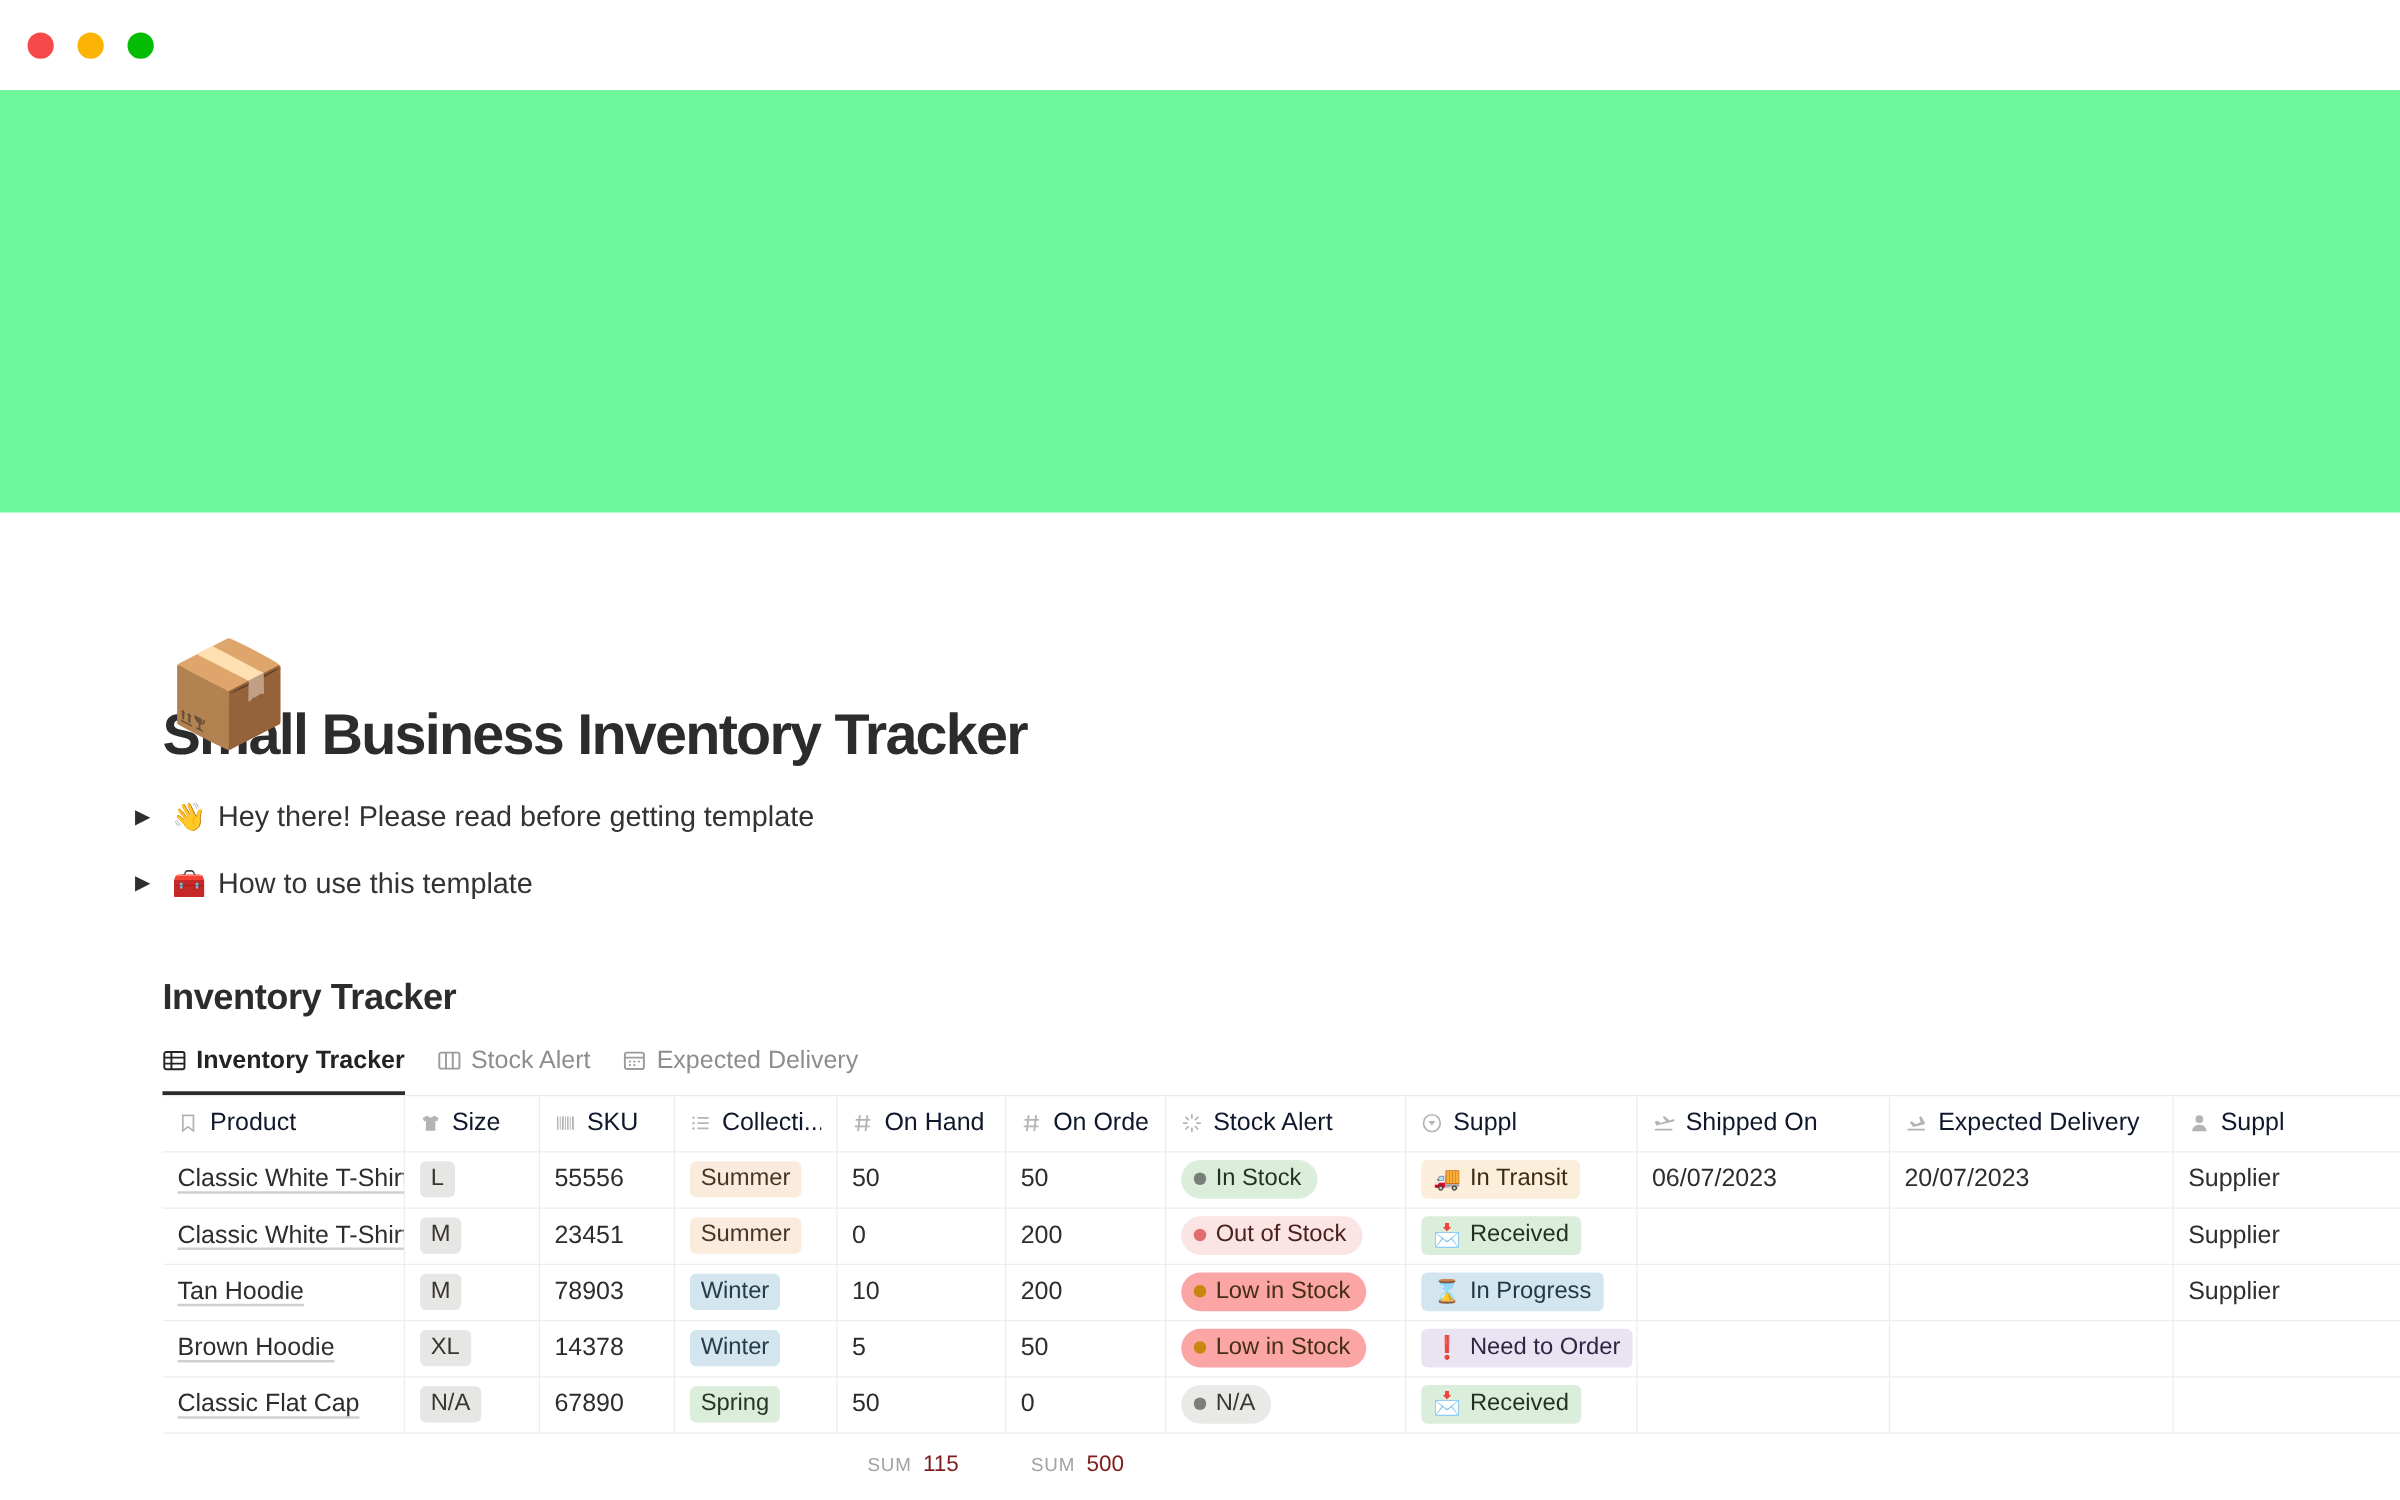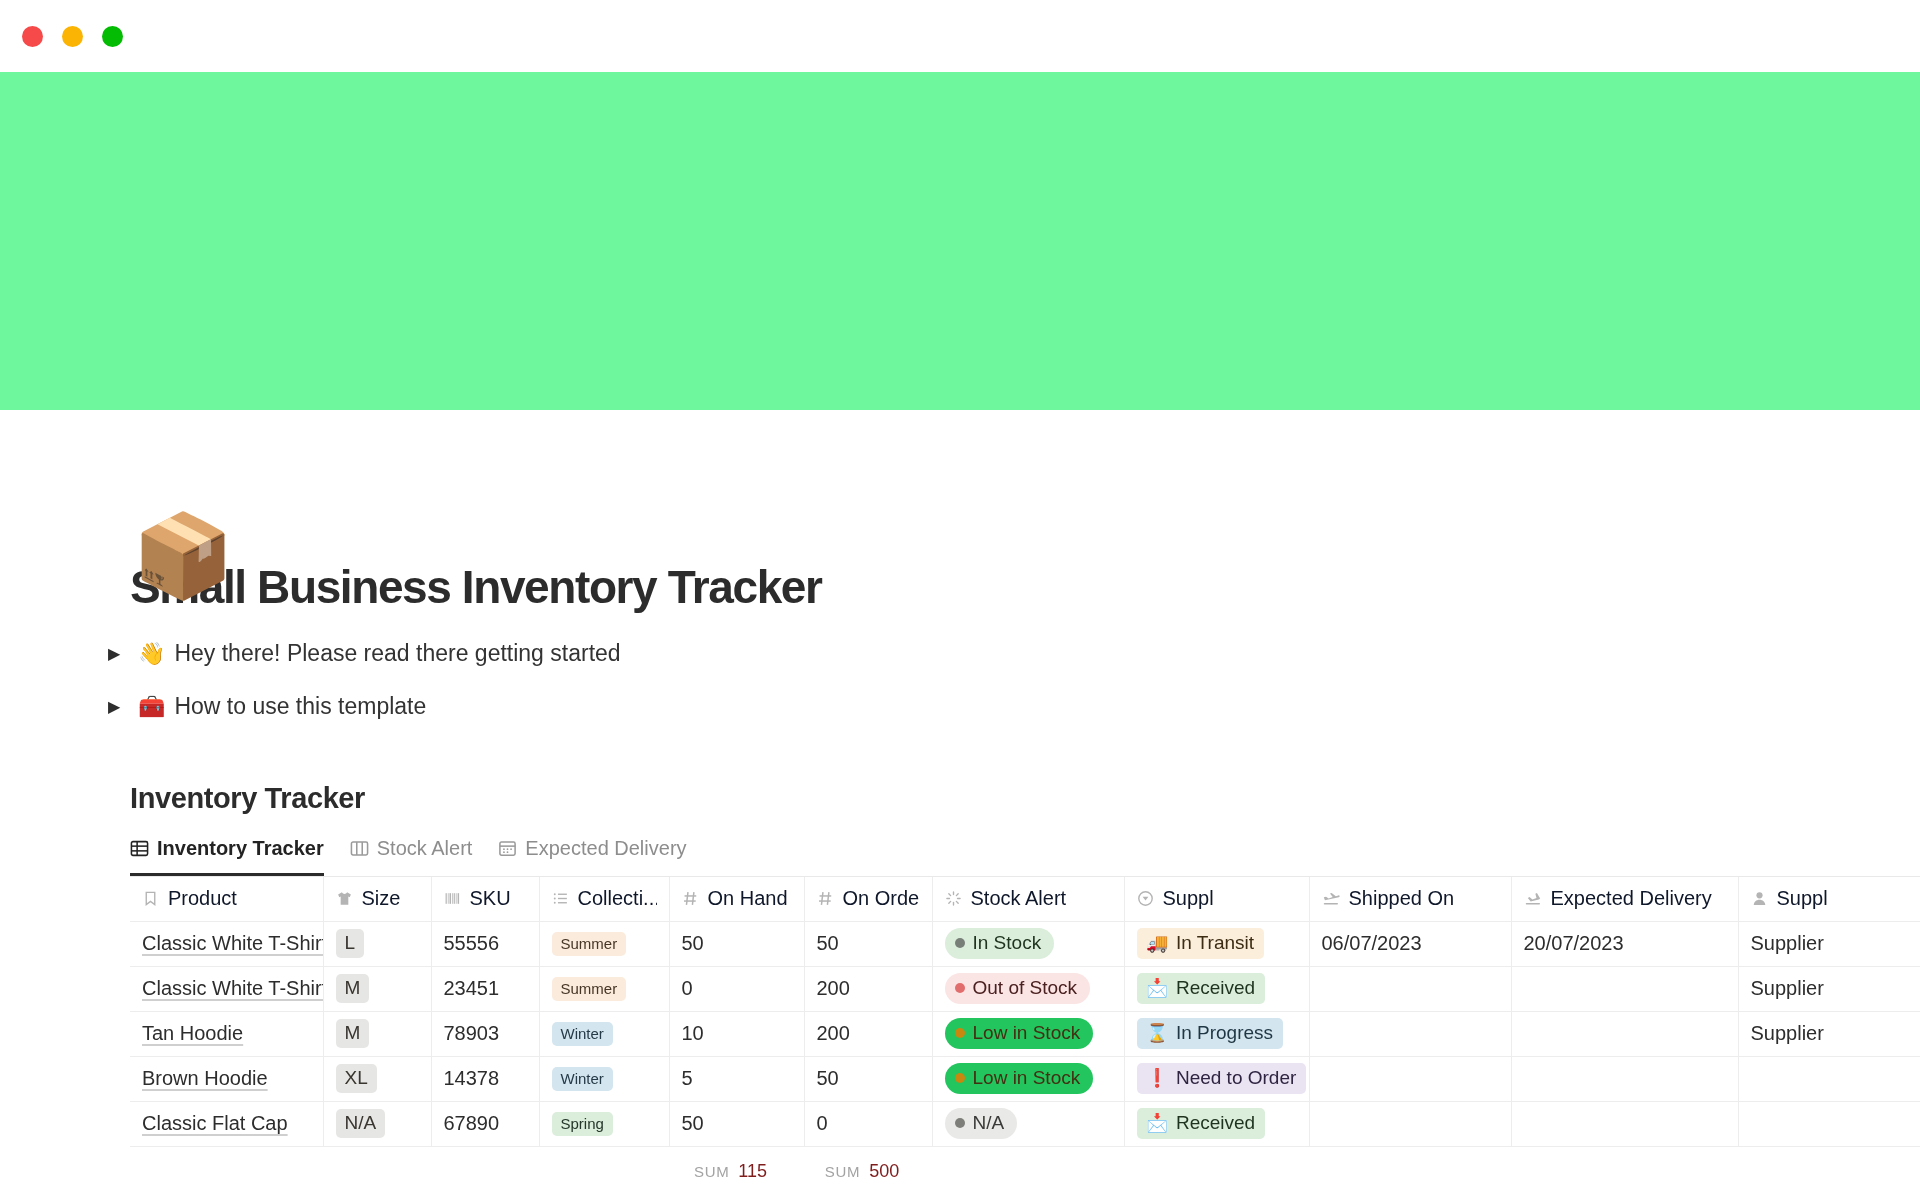--- a/index.html
+++ b/index.html
@@ -153,42 +153,42 @@
     border-radius: 5px;
     padding: 3px 9px;
     font-size: 19px;
     color: #39352f;
     line-height: 1.2;
   }
   .tag {
     display: inline-block;
     border-radius: 5px;
     padding: 3px 9px;
-    font-size: 15px;
+    font-size: 19px;
     line-height: 1.2;
   }
   .tag-summer   { background: #faebdd; color: #473625; }
   .tag-winter   { background: #d3e5ef; color: #253b47; }
   .tag-spring   { background: #dbeddb; color: #24372a; }
 
   .pill {
     display: inline-flex;
     align-items: center;
     gap: 8px;
     border-radius: 16px;
     padding: 4px 13px 4px 10px;
     font-size: 19px;
     line-height: 1.2;
   }
   .dot { width: 10px; height: 10px; border-radius: 50%; flex: 0 0 auto; }
   .pill-instock    { background: #dbeddb; color: #1f341f; }
   .pill-instock .dot    { background: #787f78; }
   .pill-outofstock { background: #fbe4e4; color: #4a2020; }
   .pill-outofstock .dot { background: #e26d6d; }
-  .pill-low        { background: #22c55e; color: #432f12; }
+  .pill-low        { background: #fca5a5; color: #432f12; }
   .pill-low .dot        { background: #c8870f; }
   .pill-na         { background: #e9e9e7; color: #3a3a38; }
   .pill-na .dot         { background: #7d7d79; }
 
   .status {
     display: inline-flex;
     align-items: center;
     gap: 7px;
     border-radius: 5px;
     padding: 4px 10px;
@@ -237,21 +237,21 @@
 
 <div id="page">
 
   <div id="page-icon">📦</div>
 
   <h1 id="page-title">Small Business Inventory Tracker</h1>
 
   <div class="toggle-row">
     <span class="toggle-arrow">▶</span>
     <span class="toggle-emoji">👋</span>
-    <span>Hey there! Please read there getting started</span>
+    <span>Hey there! Please read before getting template</span>
   </div>
   <div class="toggle-row">
     <span class="toggle-arrow">▶</span>
     <span class="toggle-emoji">🧰</span>
     <span>How to use this template</span>
   </div>
 
   <h2 id="db-title">Inventory Tracker</h2>
 
   <div id="db-tabs">

